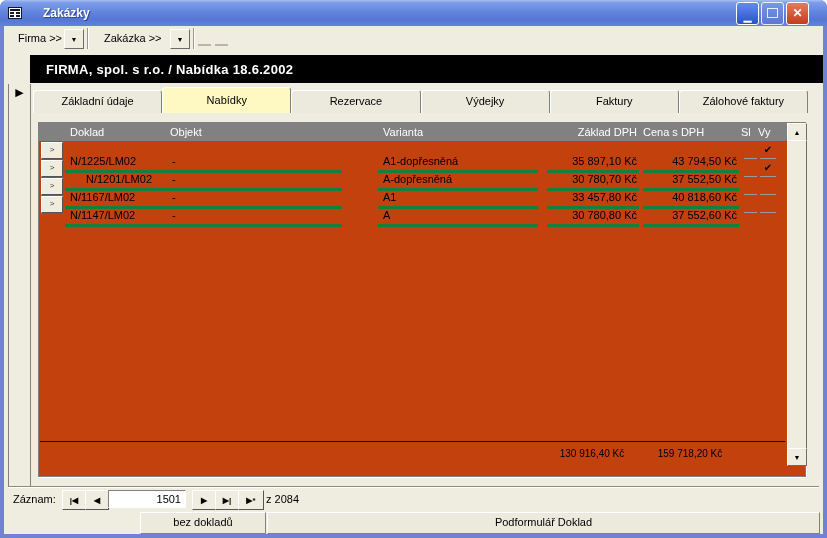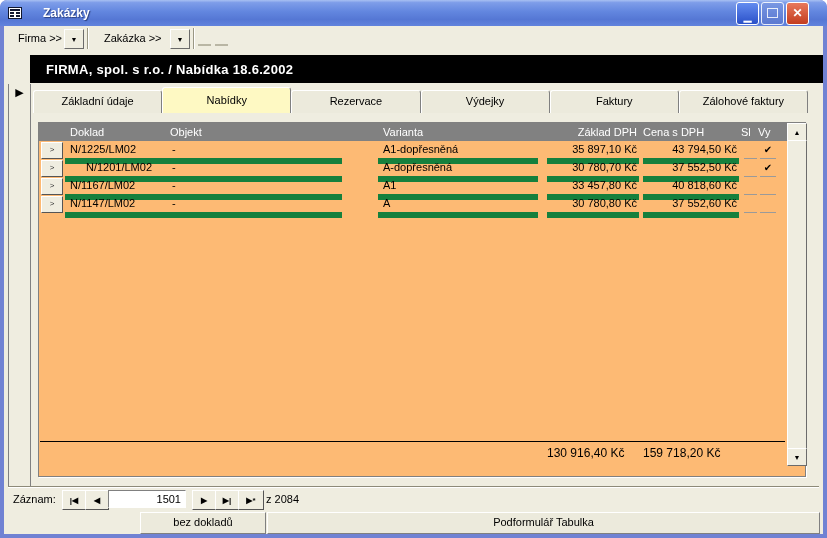--- a/index.html
+++ b/index.html
@@ -36,34 +36,34 @@
   
   #strip{background:#EFEDE0;border-left:1px solid #808080;border-right:1px solid #808080;}
   #strip .arrow{font-size:11px;line-height:11px;margin:3px auto 0;display:block;text-align:center;}
   
   #tabs{display:flex;}
   .tab{flex:1;margin-top:3px;background:#ECEADC;
        border-top:1px solid #fff;border-left:1px solid #fff;border-right:1px solid #808080;
        border-radius:3px 3px 0 0;text-align:center;line-height:20px;height:22px;}
   .tab.active{margin-top:0;height:25px;line-height:24px;background:#fef9c3;z-index:2;}
   
-  #tbl{background:#fdba74;border:1px solid #808080;box-shadow:1px 1px 0 #fff;}
+  #tbl{background:#c2410c;border:1px solid #808080;box-shadow:1px 1px 0 #fff;}
   #thead{position:absolute;left:0;top:0;width:748px;height:18px;background:#818181;color:#fff;}
   #thead span{position:absolute;top:0;height:18px;line-height:18px;white-space:nowrap;}
   .trow{position:absolute;left:0;width:748px;height:18px;}
   .rowbtn{position:absolute;left:2px;top:1px;width:20px;height:15px;background:#EFEDE0;
     border-top:1px solid #fff;border-left:1px solid #fff;border-right:1px solid #555;border-bottom:1px solid #555;
     font-size:8px;line-height:13px;text-align:center;color:#333;}
-  .fld{position:absolute;top:0;height:17px;line-height:17px;border-bottom:6px solid #15803d;
+  .fld{position:absolute;top:12px;height:17px;line-height:17px;border-bottom:3px solid #15803d;
        overflow:hidden;white-space:nowrap;}
   .fld.num{text-align:right;padding-right:2px;}
   .chk{position:absolute;top:3px;height:14px;border-bottom:1px solid #9a9a9a;text-align:center;
        font-size:10px;line-height:12px;}
   #totline{position:absolute;left:1px;width:745px;height:1px;background:#000;}
-  .tot{position:absolute;height:17px;line-height:17px;text-align:left;padding-right:2px;font-size:12px;}
+  .tot{position:absolute;height:17px;line-height:17px;text-align:center;padding-right:2px;font-size:10px;}
   
   #sbar{position:absolute;left:748px;top:0px;width:18px;height:341px;}
   .sbtn{position:absolute;left:0;width:18px;height:16px;background:#EFEDE0;
     border-top:1px solid #fff;border-left:1px solid #fff;border-right:1px solid #6b6b6b;border-bottom:1px solid #6b6b6b;
     display:flex;align-items:center;justify-content:center;font-size:7px;color:#000;}
   #sthumb{position:absolute;left:0;top:17px;width:18px;height:307px;background:#EFEDE0;
     border-top:1px solid #fff;border-left:1px solid #fff;border-right:1px solid #6b6b6b;border-bottom:1px solid #6b6b6b;}
   
   #fsep{background:#8d8a78;box-shadow:0 1px 0 #fff;}
   .navbtn{position:absolute;top:464px;width:22px;height:18px;background:#EFEDE0;
@@ -225,16 +225,16 @@
       </div>
     <div class="navbtn" style="left:211px;">
         <span>▶|</span>
       </div>
     <div class="navbtn" style="left:234px;width:24px;">
         <span>▶*</span>
       </div>
     <span class="abs" style="left:262px;top:467px;">z 2084</span>
 
     <div class="botbtn" style="left:136px;width:124px;">bez dokladů</div>
-    <div class="botbtn" style="left:263px;width:551px;">Podformulář Tabulka</div>
+    <div class="botbtn" style="left:263px;width:551px;">Podformulář Doklad</div>
 
   </div>
 </div>
 
 </body></html>

